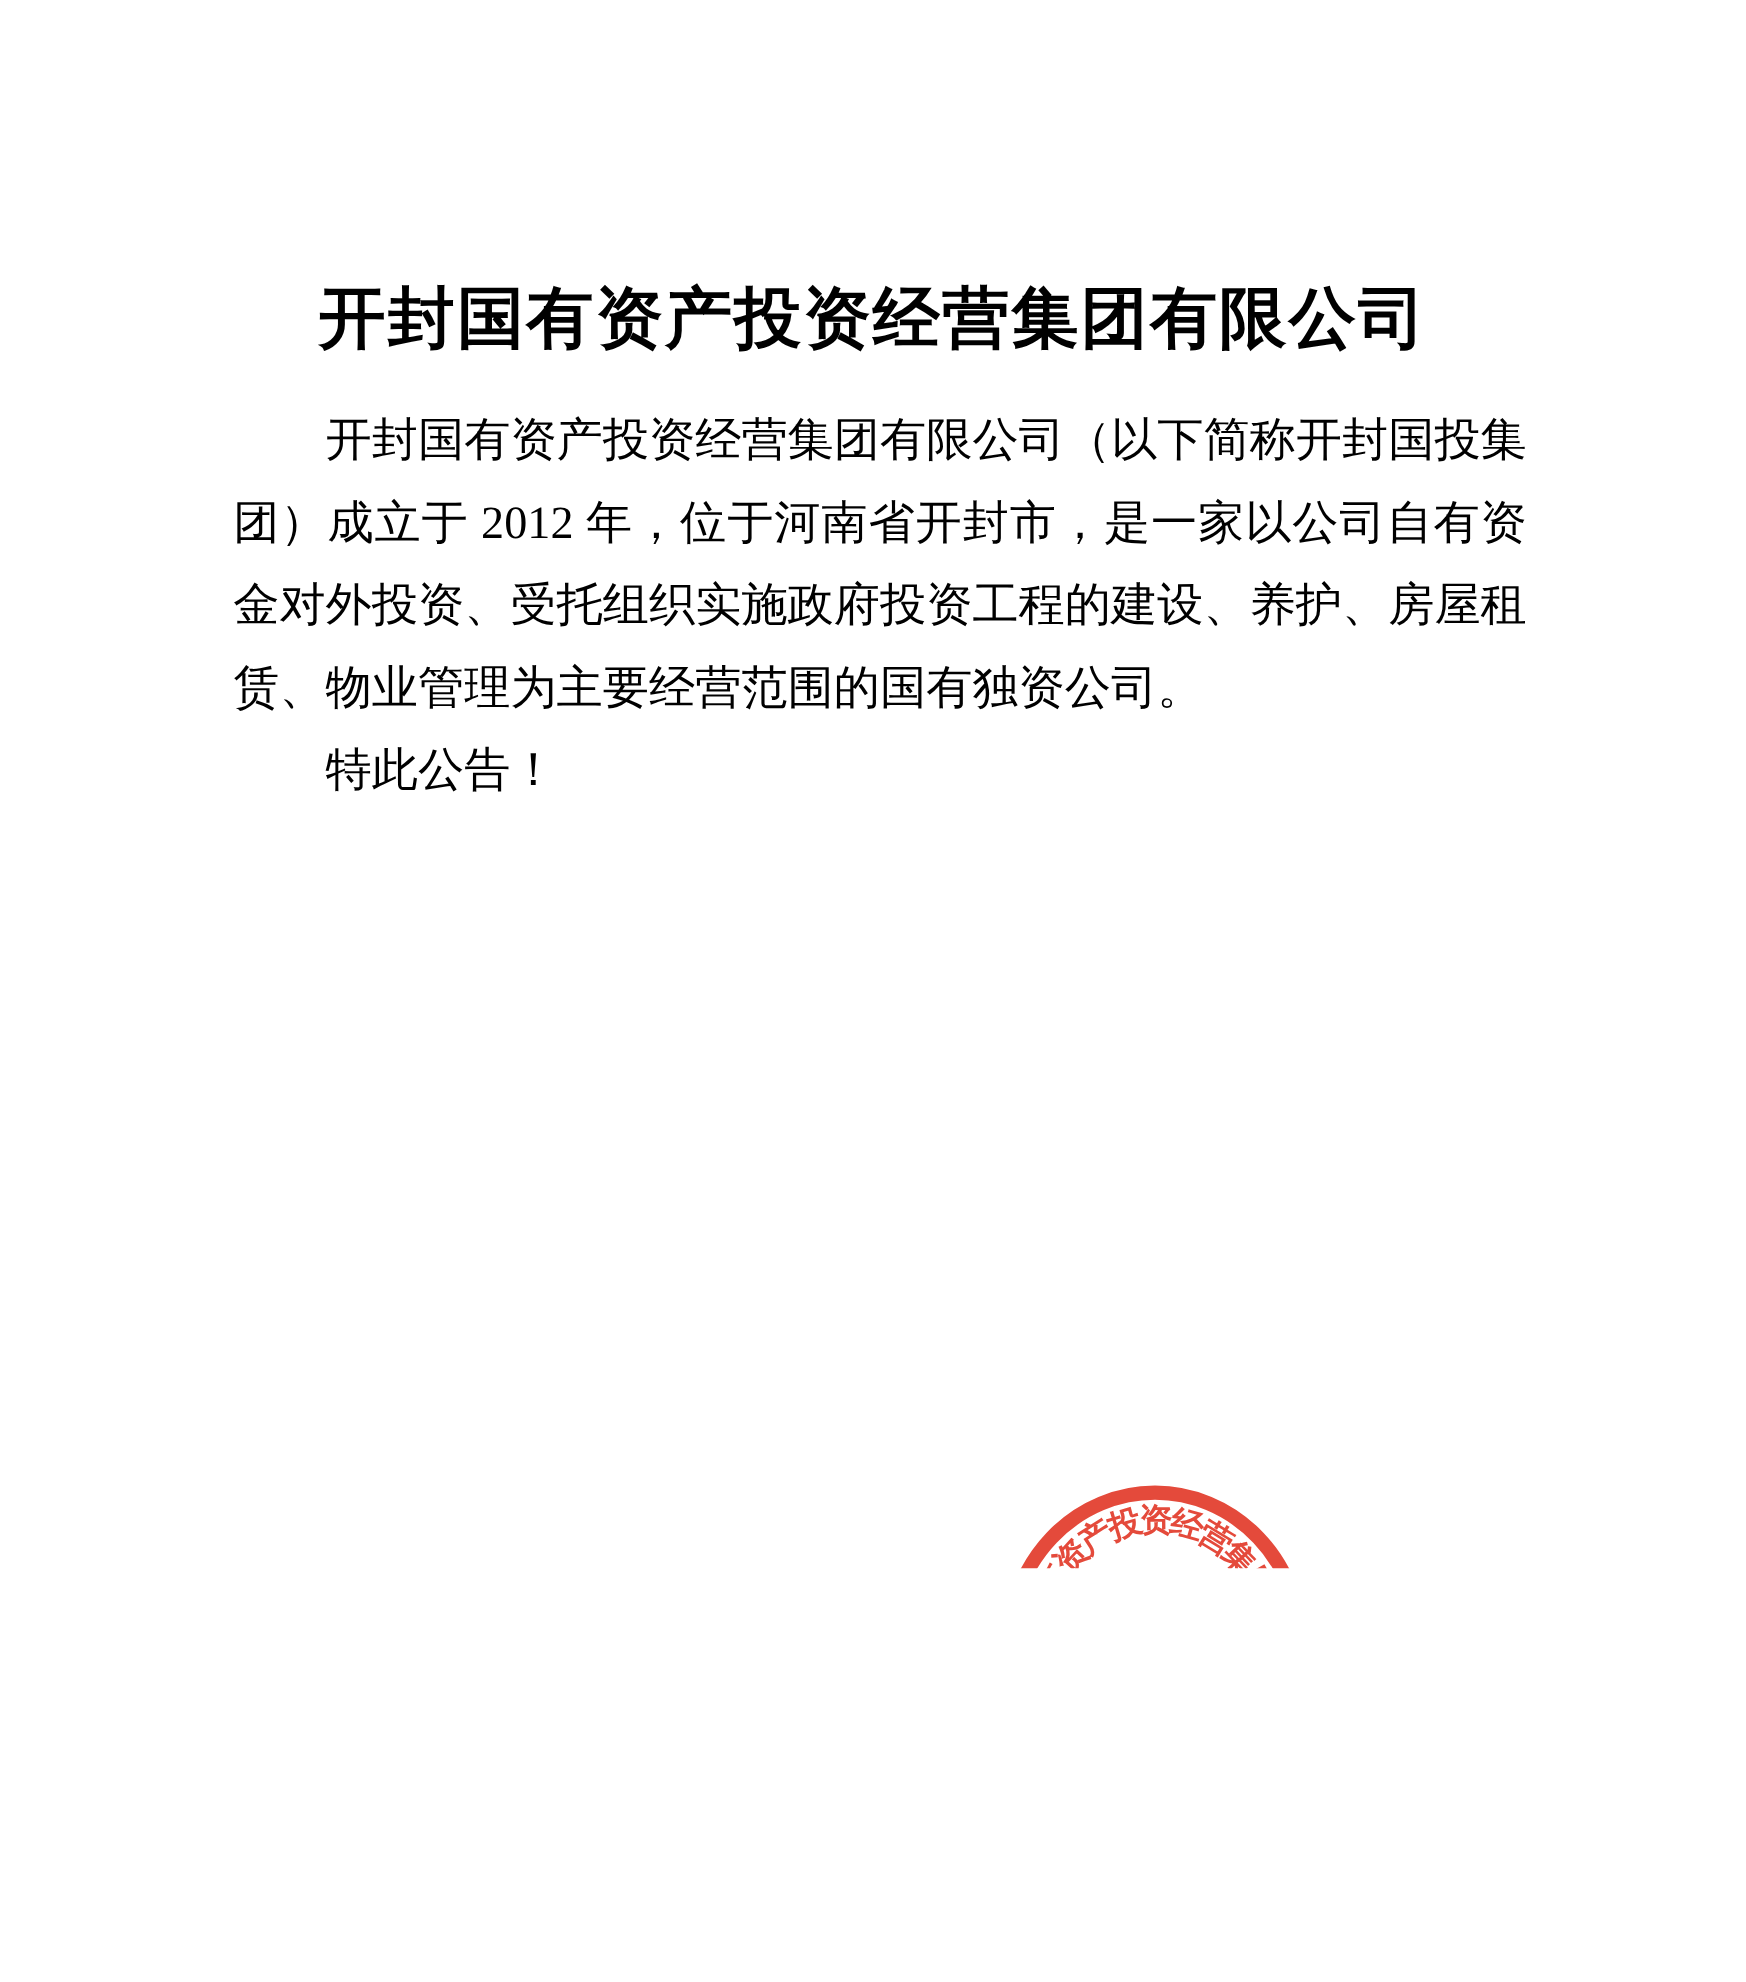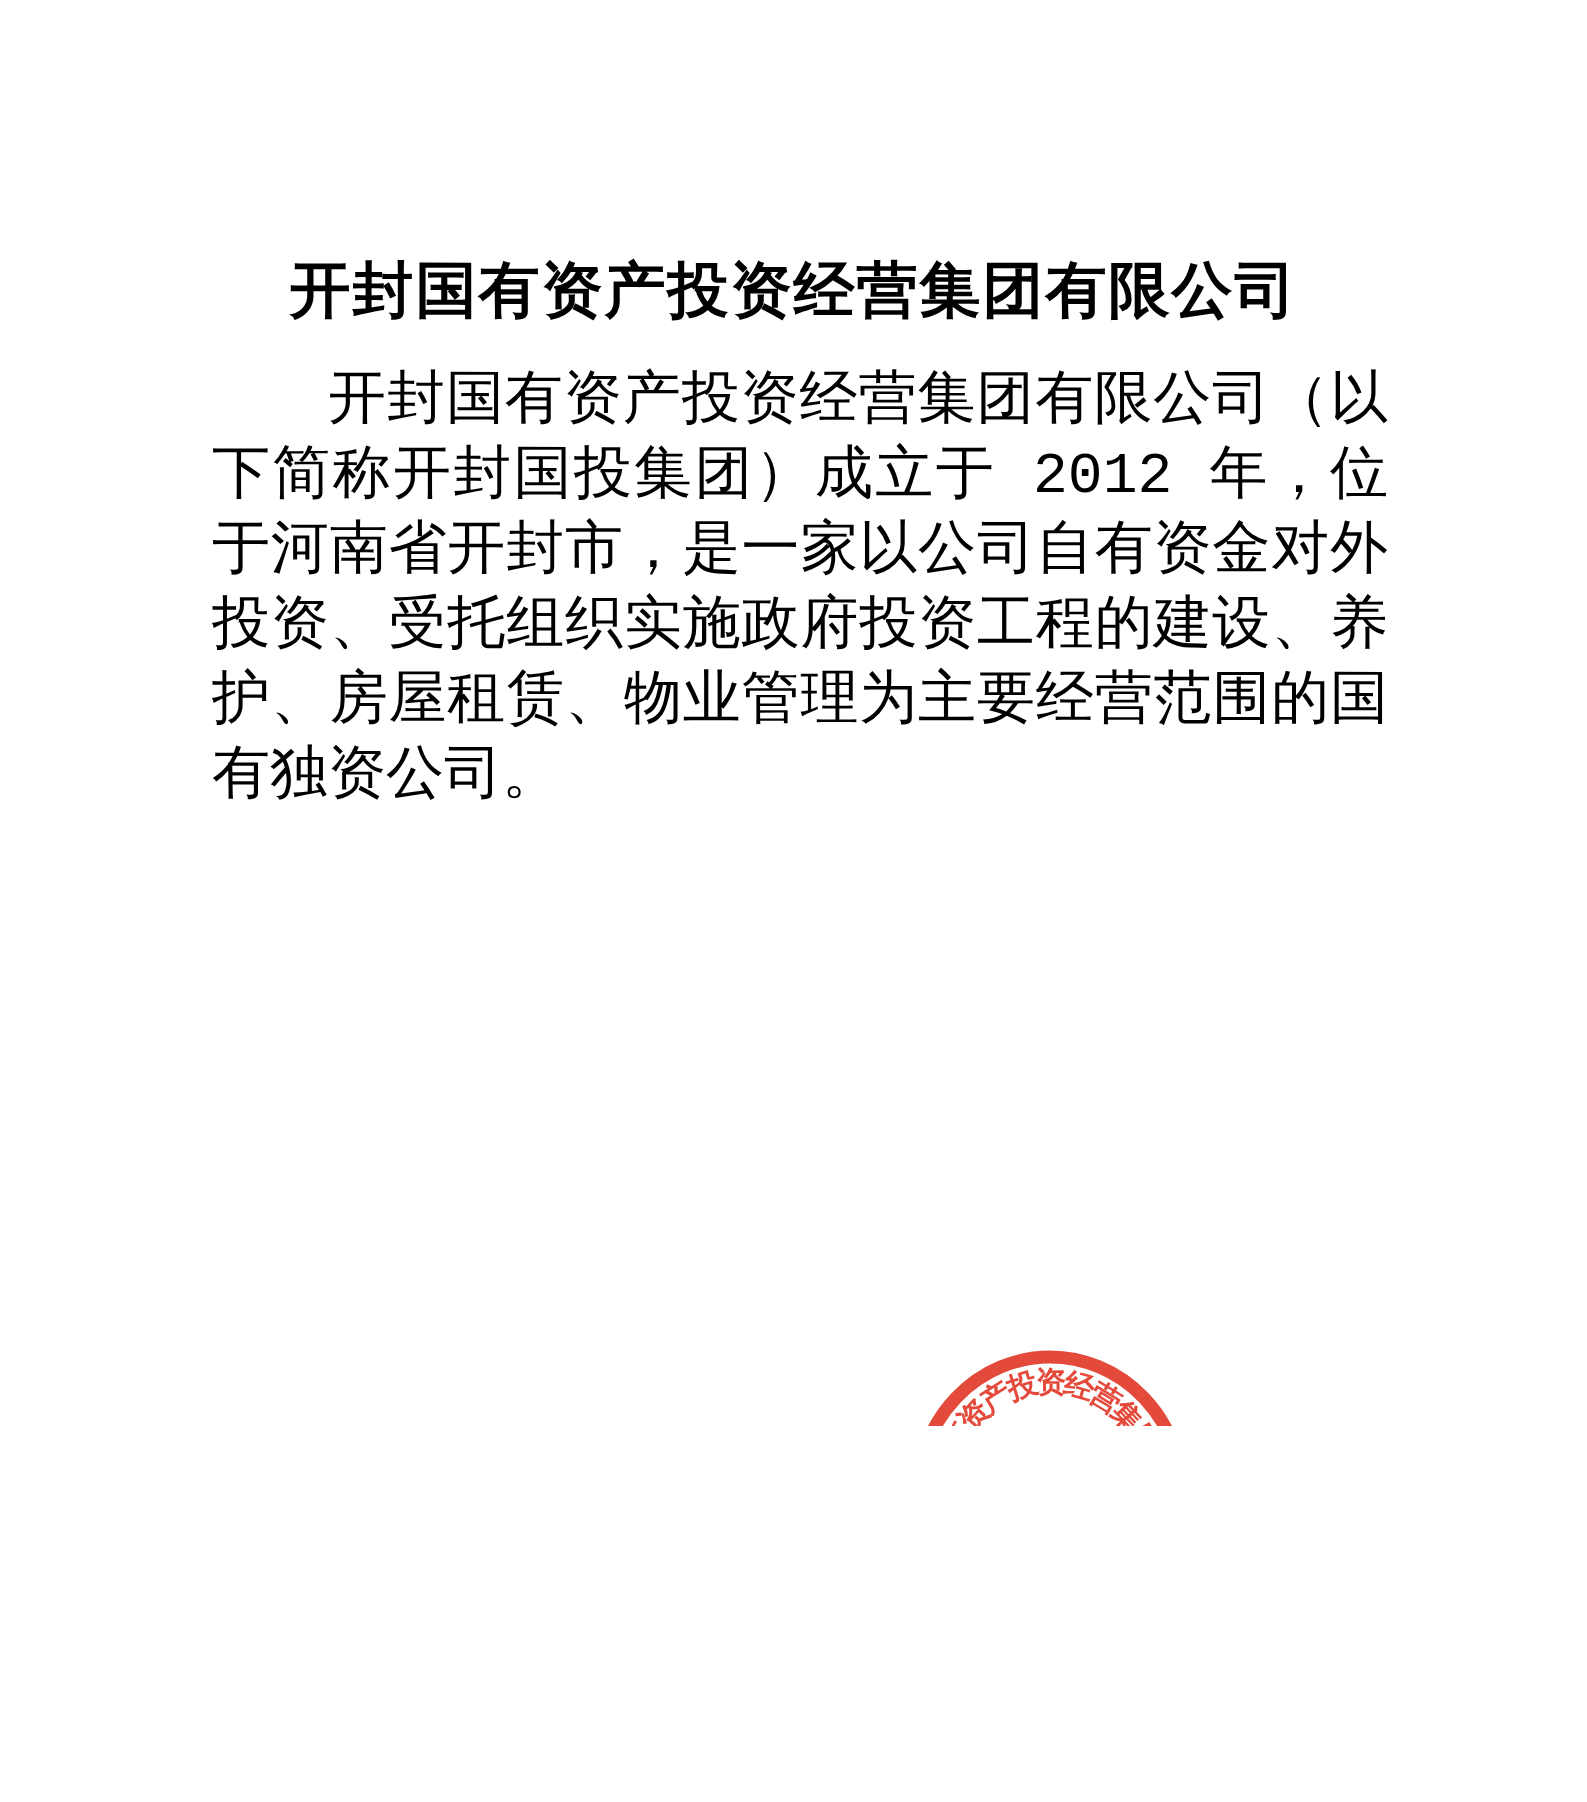--- a/index.html
+++ b/index.html
@@ -15,25 +15,24 @@
     position:absolute; top:106px; left:0; width:100%;
     text-align:center;
     font-weight:bold;
     font-size:61px;
     line-height:74px;
     letter-spacing:2px;
     white-space:pre;
   }
   .body-block {
     position:absolute; top:364px; left:212px; width:1176px;
-    font-size:58px;
+    font-size:42px;
     line-height:75px;
     text-align:justify;
     text-justify:inter-ideograph;
-    font-family:Liberation Mono, monospace;
   }
   .body-block p { margin:0; text-indent:2em; }
   .signature-line {
     position:absolute; top:1480px; right:206px;
     font-size:42px; line-height:75px;
     white-space:pre;
   }
   .date-line {
     position:absolute; top:1557px; right:424px;
     font-size:42px; line-height:75px;
@@ -57,20 +56,21 @@
 <body>
 
 <div class="page">
 
   <div class="title-block">
     <div>开封国有资产投资经营集团有限公司</div>
   </div>
 
   <div class="body-block">
     <p>开封国有资产投资经营集团有限公司（以下简称开封国投集团）成立于 2012 年，位于河南省开封市，是一家以公司自有资金对外投资、受托组织实施政府投资工程的建设、养护、房屋租赁、物业管理为主要经营范围的国有独资公司。</p>
+    <p>特此公告！</p>
   </div>
 
   <div class="signature-line">开封国有资产投资经营集团有限公司</div>
 
   <div class="date-line">2024 年 12 月 2 日</div>
 
   <svg class="seal" viewBox="0 0 300 310" aria-hidden="true">
     <defs>
       <path id="seal-arc-top" d="M 57.9,190.9 A 98,105 0 1 1 242.1,190.9" fill="none"></path>
       <path id="seal-arc-bottom" d="M 51.7,227.8 A 120,127 0 0 0 248.3,227.8" fill="none"></path>

